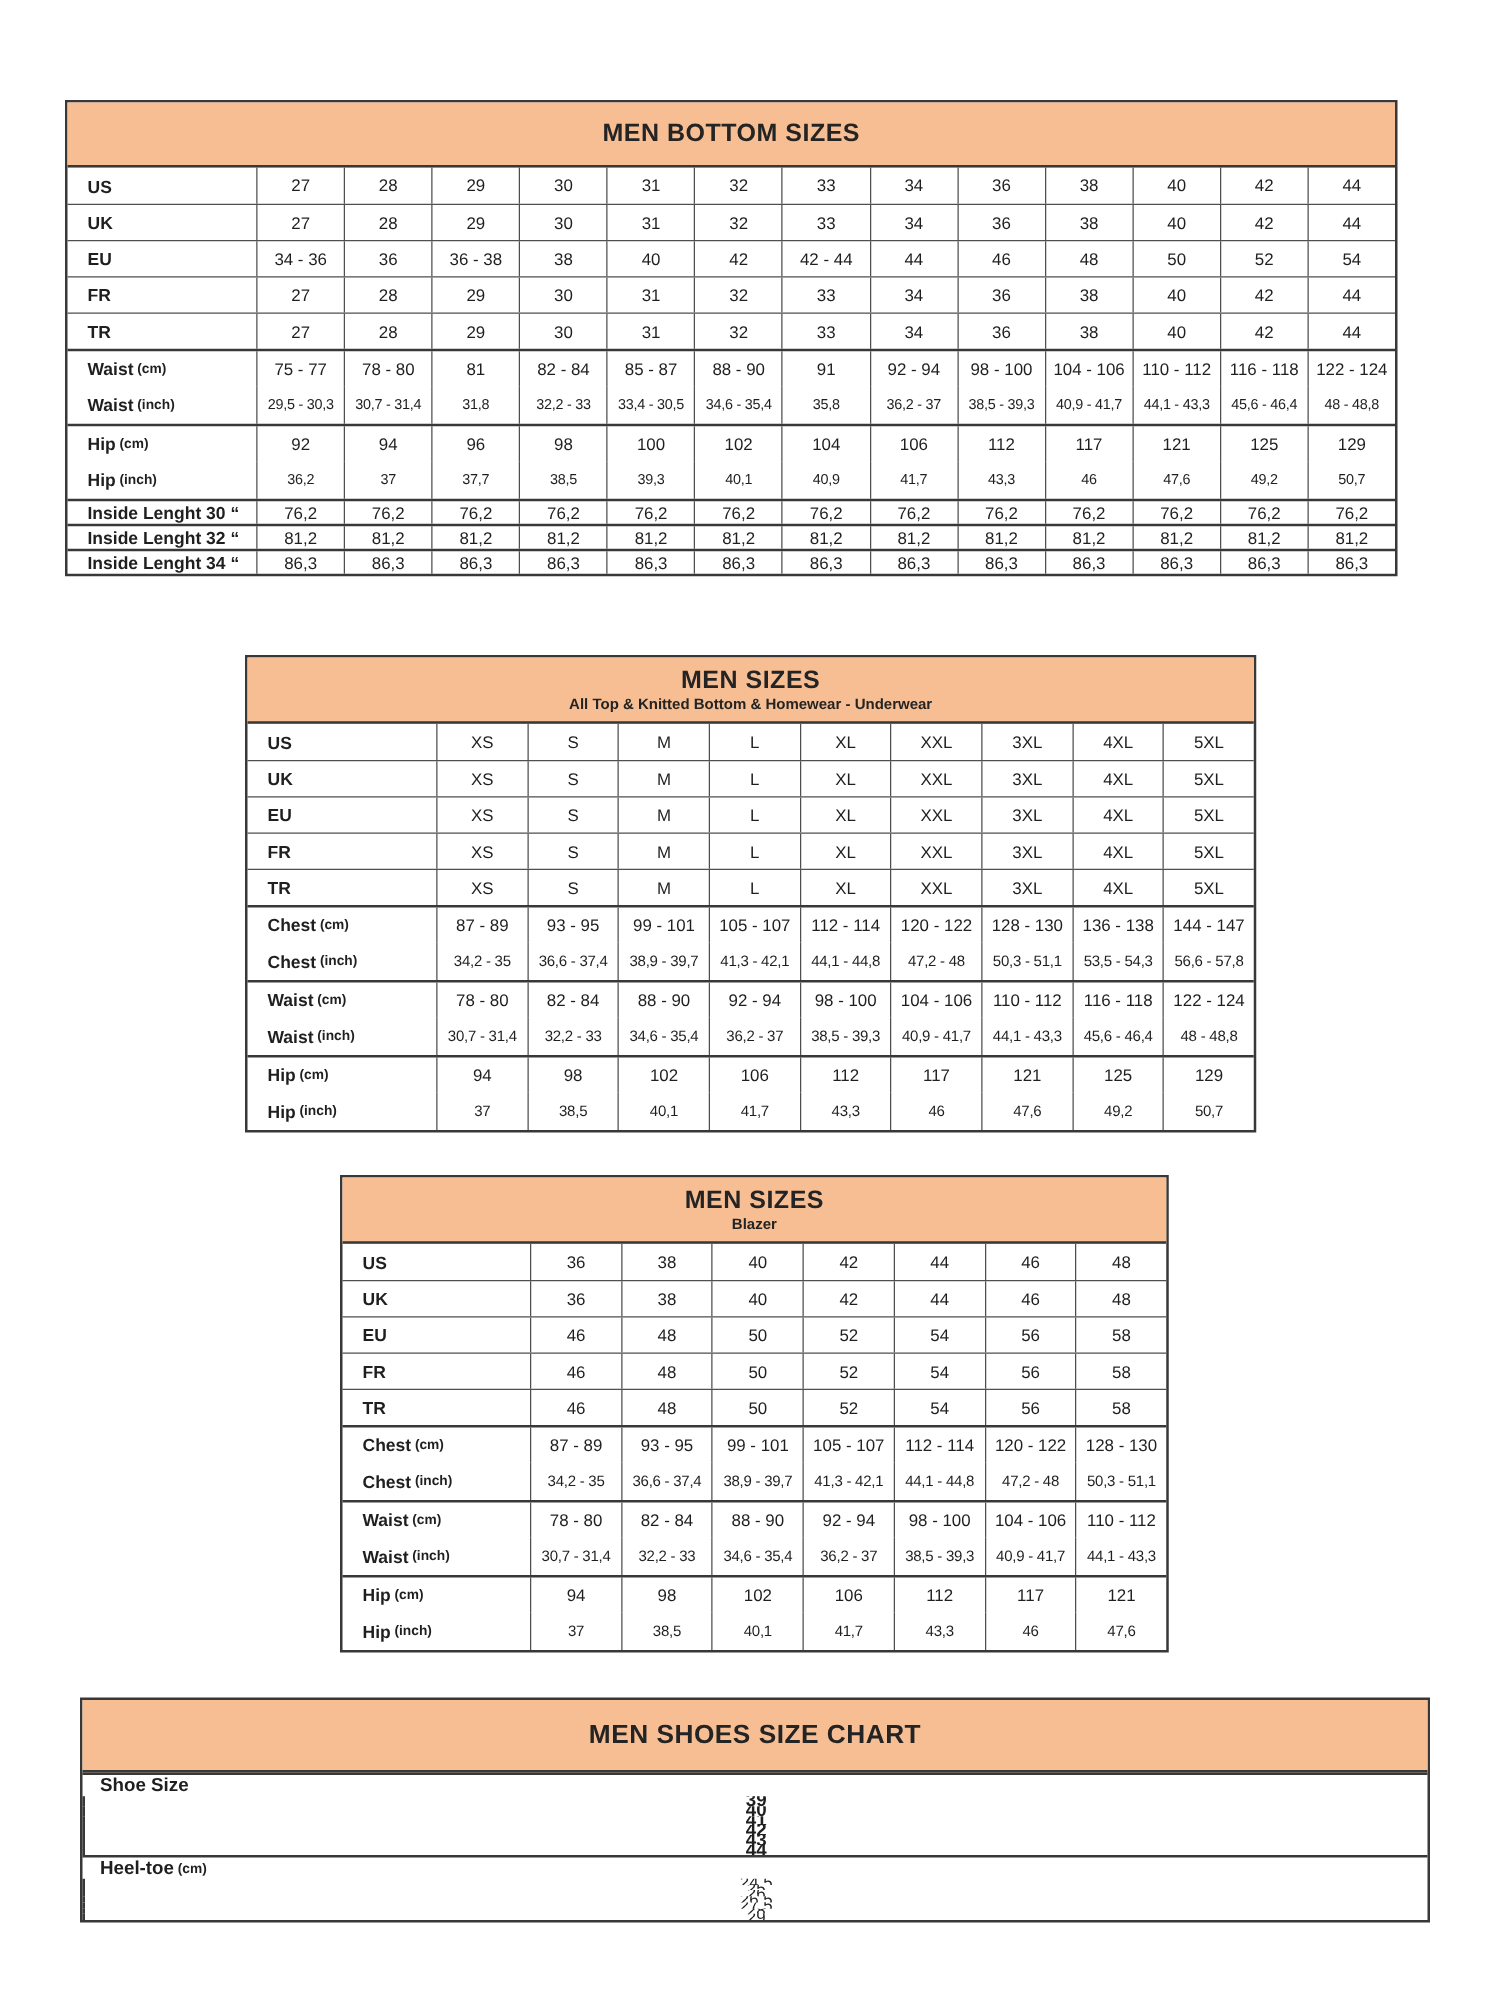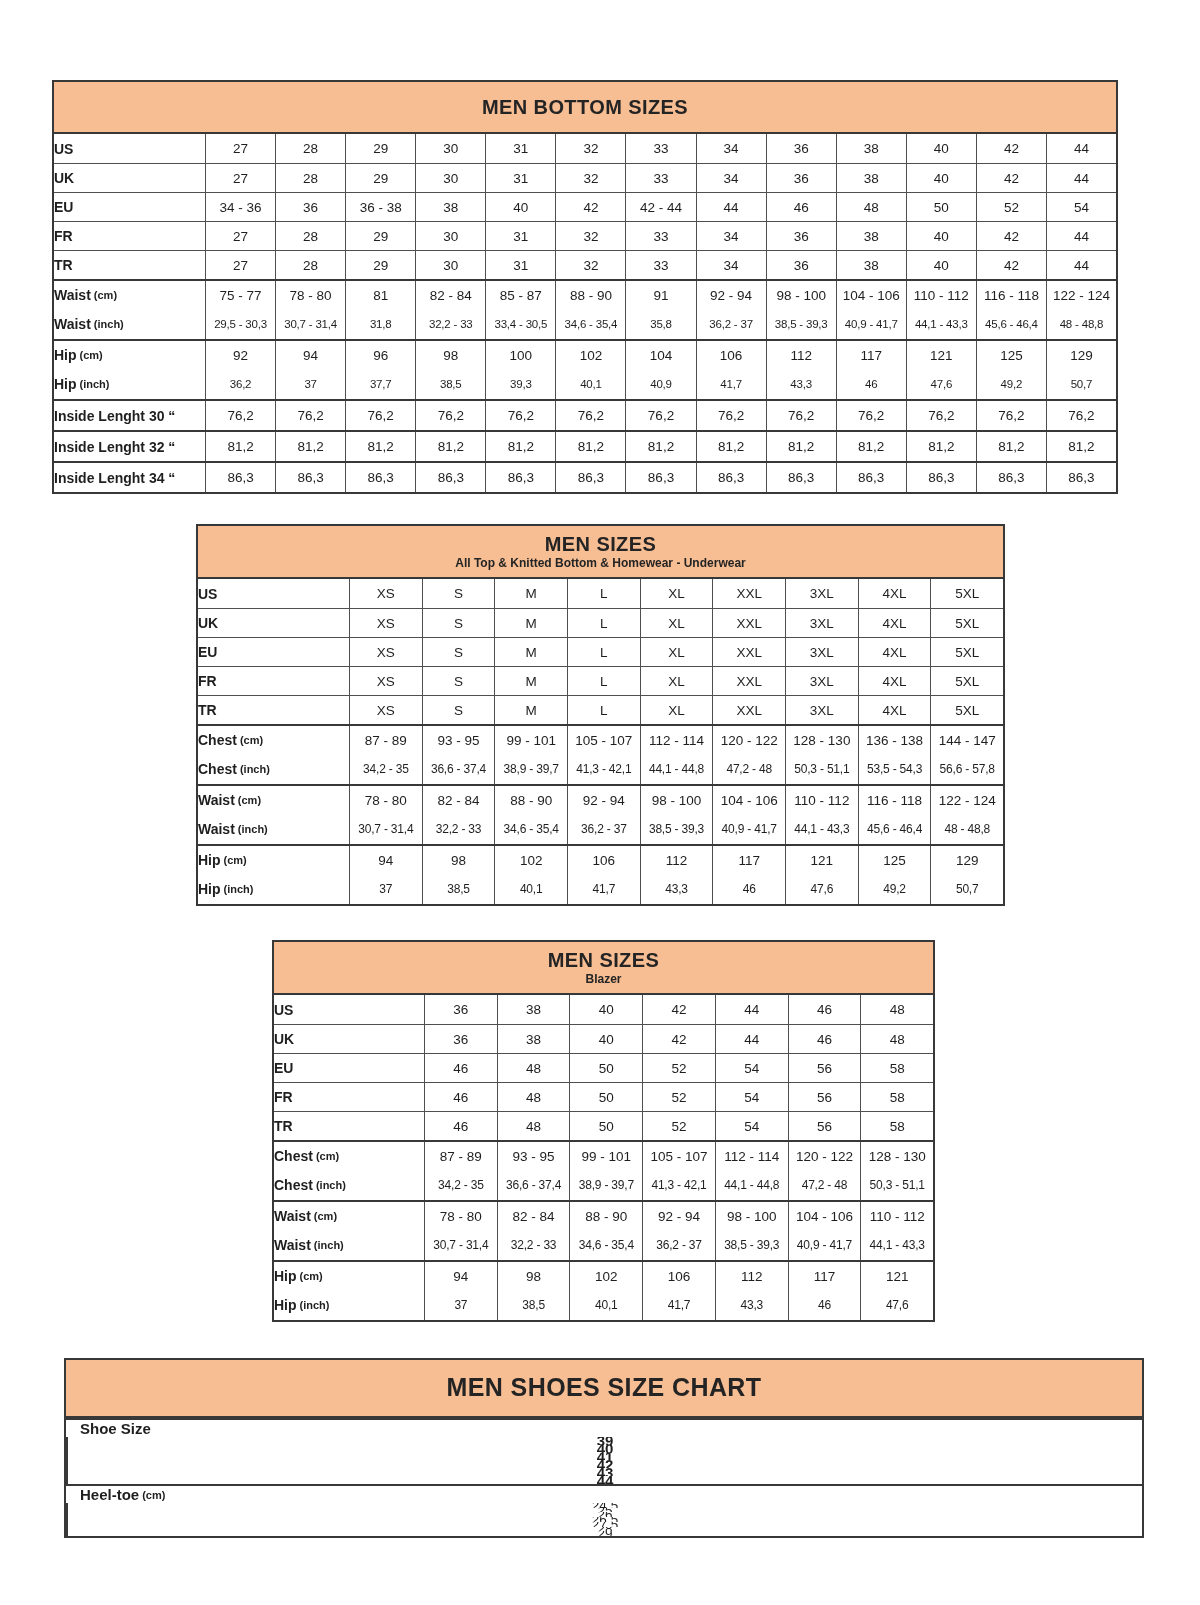--- a/index.html
+++ b/index.html
@@ -31,31 +31,31 @@
   .tsubtitle:empty{display:none;}
   .trow{display:flex;box-sizing:border-box;border-top:1px solid var(--border-thin,#4f4f4f);}
   .rows .trow:first-child{border-top:none;}
   .trow.kind-pair-first,.trow.kind-thick{border-top:2px solid var(--border-strong,#383838);}
   .trow.kind-pair-second{border-top:none;}
   .cell{
     display:flex;align-items:center;justify-content:center;
     box-sizing:border-box;white-space:nowrap;overflow:hidden;
   }
   .cell+.cell{border-left:1px solid var(--border-thin,#4f4f4f);}
-  .cell.label{justify-content:flex-start;padding-left:0;font-weight:bold;font-size:14px;}
+  .cell.label{justify-content:flex-start;padding-left:16px;font-weight:bold;font-size:14px;}
   .cell.label .unit{font-size:11px;font-weight:bold;margin-left:3px;}
   .cell.data{flex:1;font-size:13.5px;}
 
   
   #t1{left:52px;top:80px;width:1066px;}
   #t1 .thead{height:52px;}
   #t1 .cell.label{width:151px;flex:none;}
   #t1 .kind-size{height:29px;}
   #t1 .kind-pair-first,#t1 .kind-pair-second{height:30px;}
-  #t1 .kind-thick{height:31px;}
+  #t1 .kind-thick{height:20px;}
   #t1 .kind-pair-second .cell.data{font-size:11.5px;letter-spacing:-.2px;}
 
   
   #t2{left:196px;top:524px;width:809px;}
   #t2 .thead{height:53px;}
   #t2 .cell.label{width:151px;flex:none;}
   #t2 .kind-size{height:29px;}
   #t2 .kind-pair-first,#t2 .kind-pair-second{height:30px;}
   #t2 .kind-pair-second .cell.data{font-size:12px;letter-spacing:-.2px;}
 
@@ -63,21 +63,21 @@
   #t3{left:272px;top:940px;width:663px;}
   #t3 .thead{height:53px;}
   #t3 .cell.label{width:150px;flex:none;}
   #t3 .kind-size{height:29px;}
   #t3 .kind-pair-first,#t3 .kind-pair-second{height:30px;}
   #t3 .kind-pair-second .cell.data{font-size:12px;letter-spacing:-.2px;}
 
   
   #t4{left:64px;top:1358px;width:1080px;}
   #t4 .thead{height:58px;}
-  #t4 .ttitle{font-size:25px;}
+  #t4 .ttitle{font-size:21px;}
   #t4 .cell.label{width:233px;flex:none;padding-left:14px;font-size:15px;}
   #t4 .trow{border-top:2px solid var(--border-strong,#383838);flex-direction:column;}
   #t4 .cell+.cell{border-left:2px solid var(--border-strong,#383838);}
   #t4 .kind-shoe{height:66px;}
   #t4 .kind-shoe .cell.data{font-weight:bold;font-size:15px;}
   #t4 .kind-heel{height:52px;}
   #t4 .kind-heel .cell.data{font-size:13.5px;}
 </style>
 </head>
 <body>

